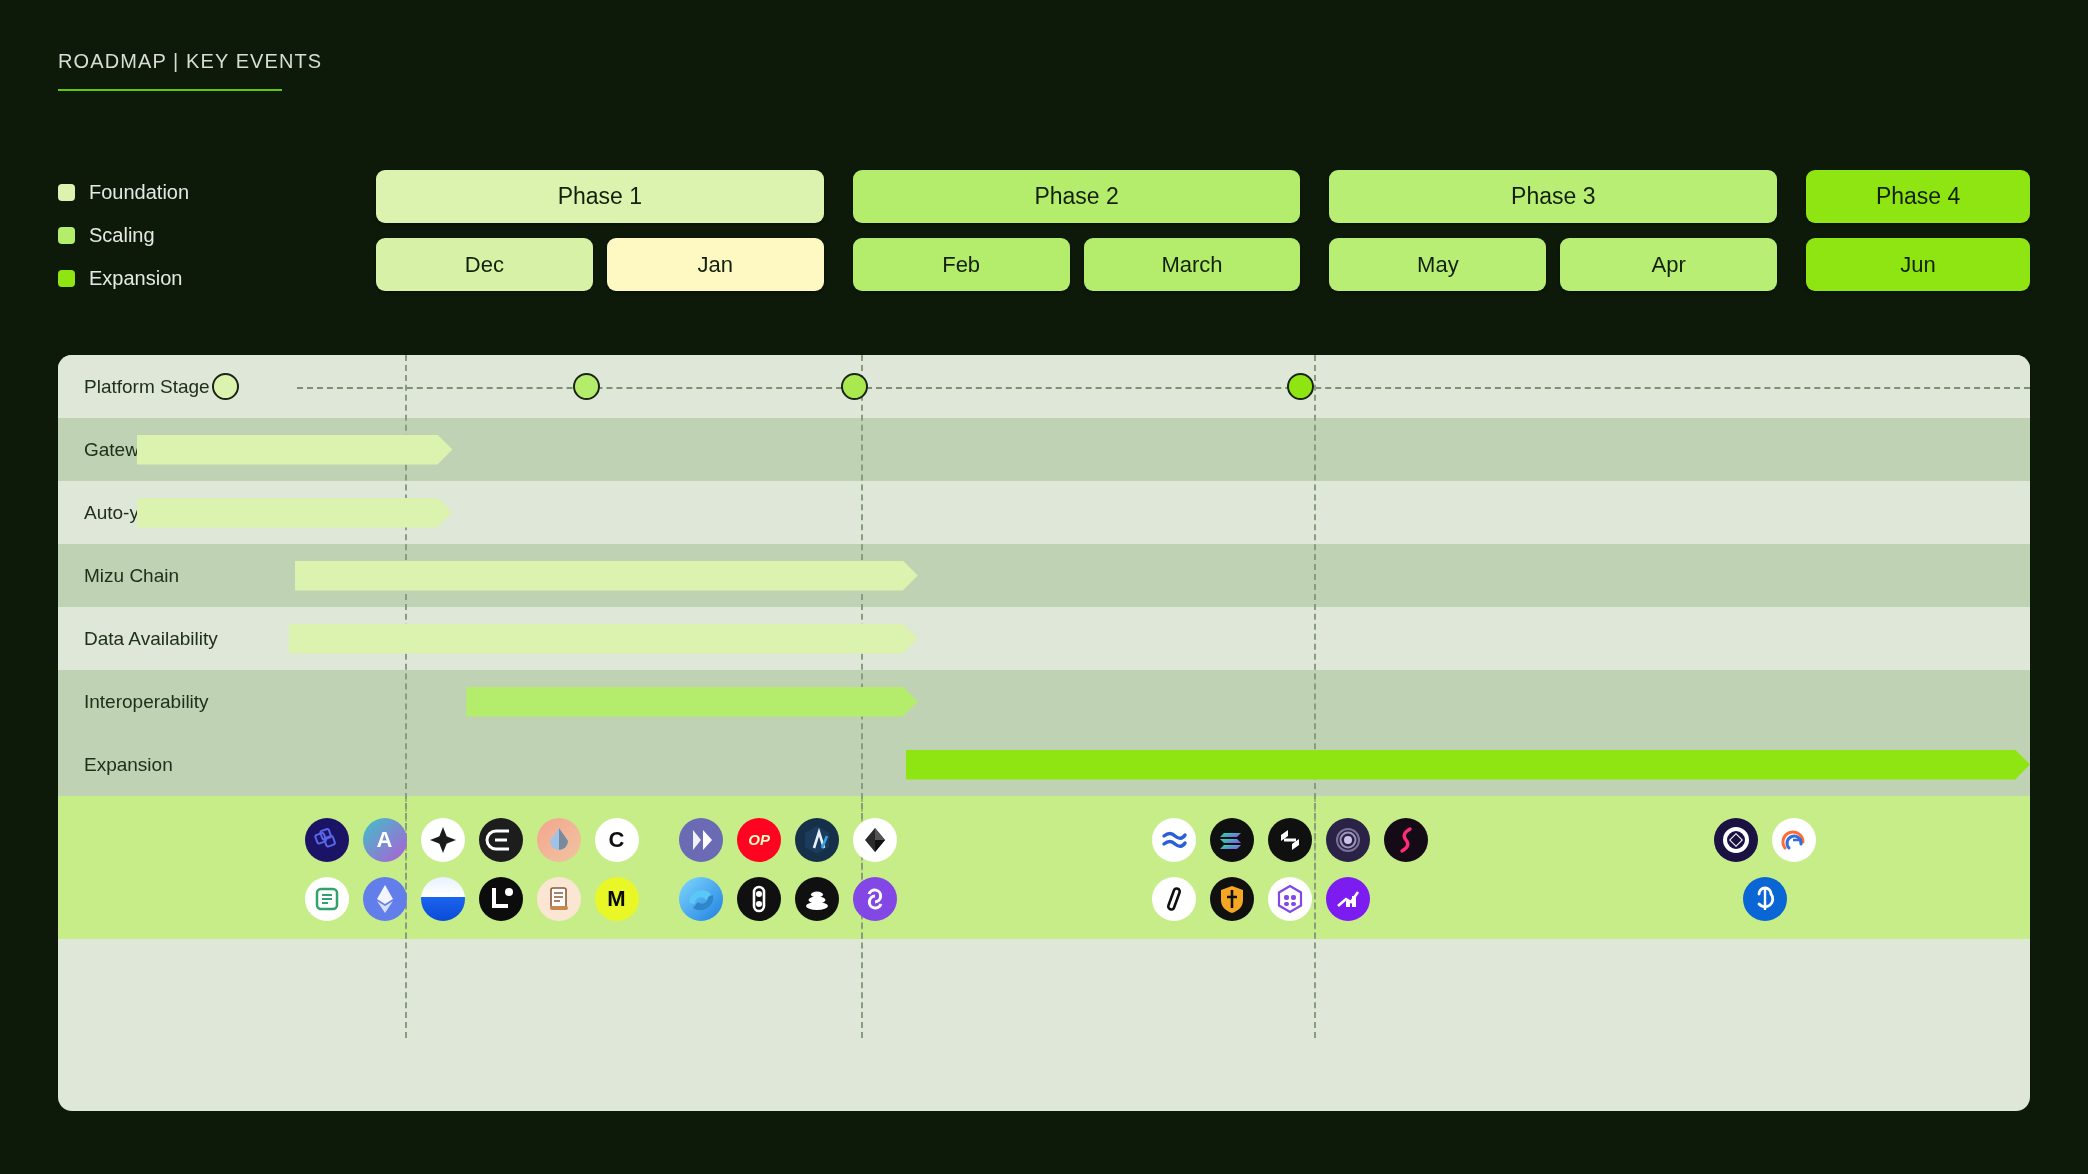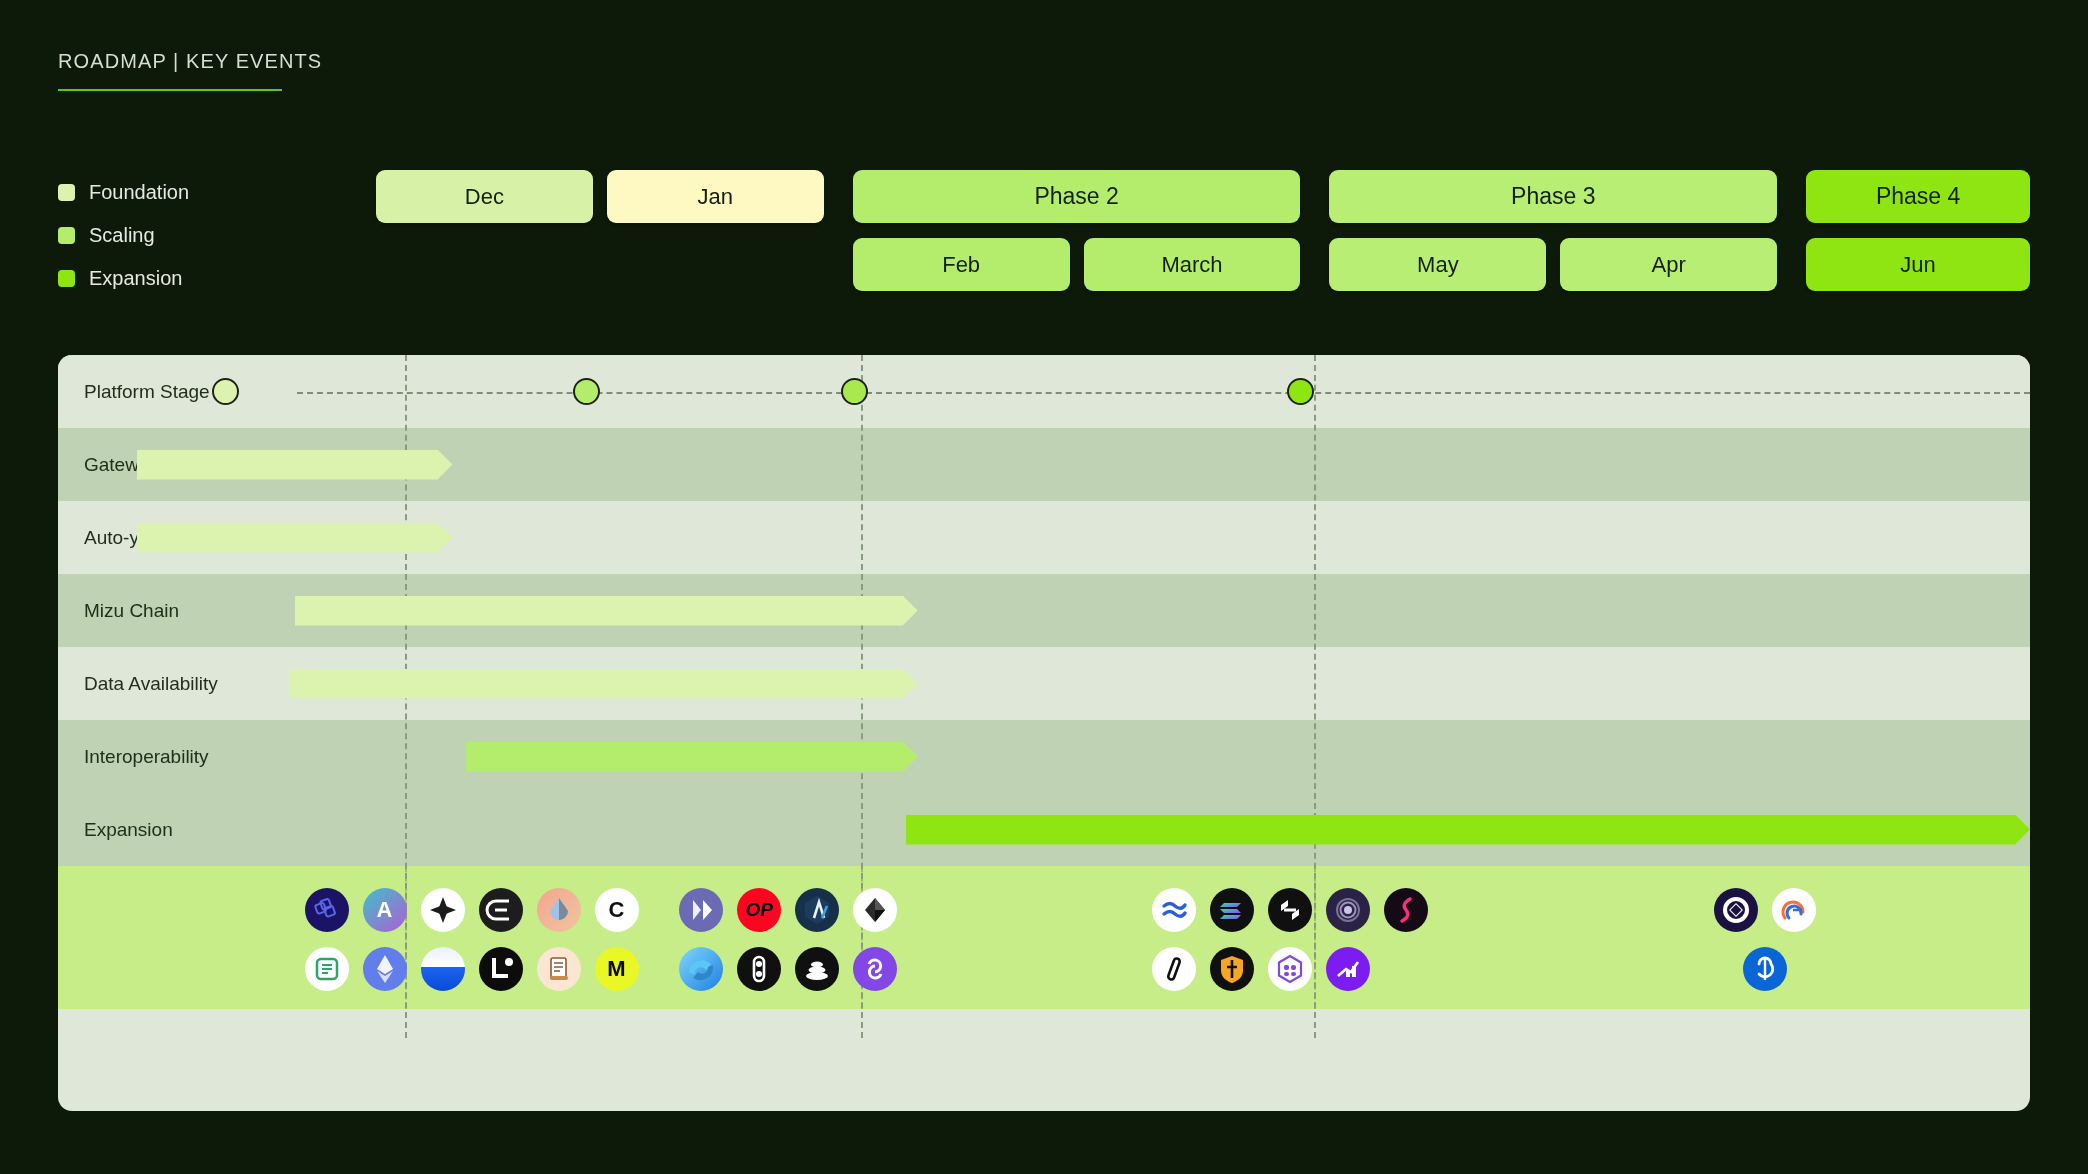--- a/index.html
+++ b/index.html
@@ -90,21 +90,21 @@
     left: 58px;
     top: 355px;
     width: 1972px;
     height: 756px;
     border-radius: 14px;
     overflow: hidden;
     background: #dfe7d8;
   }
   .gantt-row {
     position: relative;
-    height: 73px;
+    height: 63px;
     display: flex;
     align-items: center;
   }
   .gantt-row.odd  { background: #dfe7d8; }
   .gantt-row.even { background: #bfd2b4; }
   .row-label {
     position: relative;
     z-index: 4;
     width: 225px;
     flex: none;
@@ -226,20 +226,21 @@
       <div class="legend-label">Scaling</div>
     </div>
     <div class="legend-item">
       <div class="legend-swatch" style="background: rgb(142, 229, 17);"></div>
       <div class="legend-label">Expansion</div>
     </div>
   </div>
 
 <div id="phase-band">
     <div class="phase-col" style="flex: 2 1 0px;">
+      <div class="phase-pill" style="background: rgb(219, 243, 174);">Phase 1</div>
       <div class="month-row">
         <div class="month-pill" style="background: rgb(215, 242, 166);">Dec</div>
         <div class="month-pill" style="background: #fef9c3;">Jan</div>
       </div>
     </div>
     <div class="phase-col" style="flex: 2 1 0px;">
       <div class="phase-pill" style="background: rgb(180, 237, 107);">Phase 2</div>
       <div class="month-row">
         <div class="month-pill" style="background: rgb(180, 237, 107);">Feb</div>
         <div class="month-pill" style="background: rgb(180, 237, 107);">March</div>
@@ -390,21 +391,21 @@
       </div>
       <div class="logo-group" style="left: 621.18px;">
         <div class="logo-line">
           <div class="logo" style="background: rgb(107, 107, 181);">
             <svg width="44" height="44" viewBox="0 0 44 44">
               <path d="M14 12 L14 32 L22 22 Z" fill="#fff" opacity=".9"></path>
               <path d="M24 12 L24 32 L33 22 Z" fill="#fff"></path>
             </svg>
           </div>
           <div class="logo" style="background: rgb(255, 4, 32);">
-            <span class="mono" style="color: #000000; font-size: 19px; font-style: italic;">OP</span>
+            <span class="mono" style="color: #fef9c3; font-size: 15px; font-style: italic;">OP</span>
           </div>
           <div class="logo" style="background: rgb(22, 48, 74);">
             <svg width="44" height="44" viewBox="0 0 44 44">
               <path d="M22 8 L34 15 V29 L22 36 L10 29 V15 Z" fill="#1b3c5c"></path>
               <path d="M19 30 L24 14 L29 30" stroke="#e9f2fa" stroke-width="2.6" fill="none"></path>
               <path d="M27 30 L32 18" stroke="#3aa0e0" stroke-width="2.6" fill="none"></path>
             </svg>
           </div>
           <div class="logo" style="background: rgb(255, 255, 255);">
             <svg width="44" height="44" viewBox="0 0 44 44">

